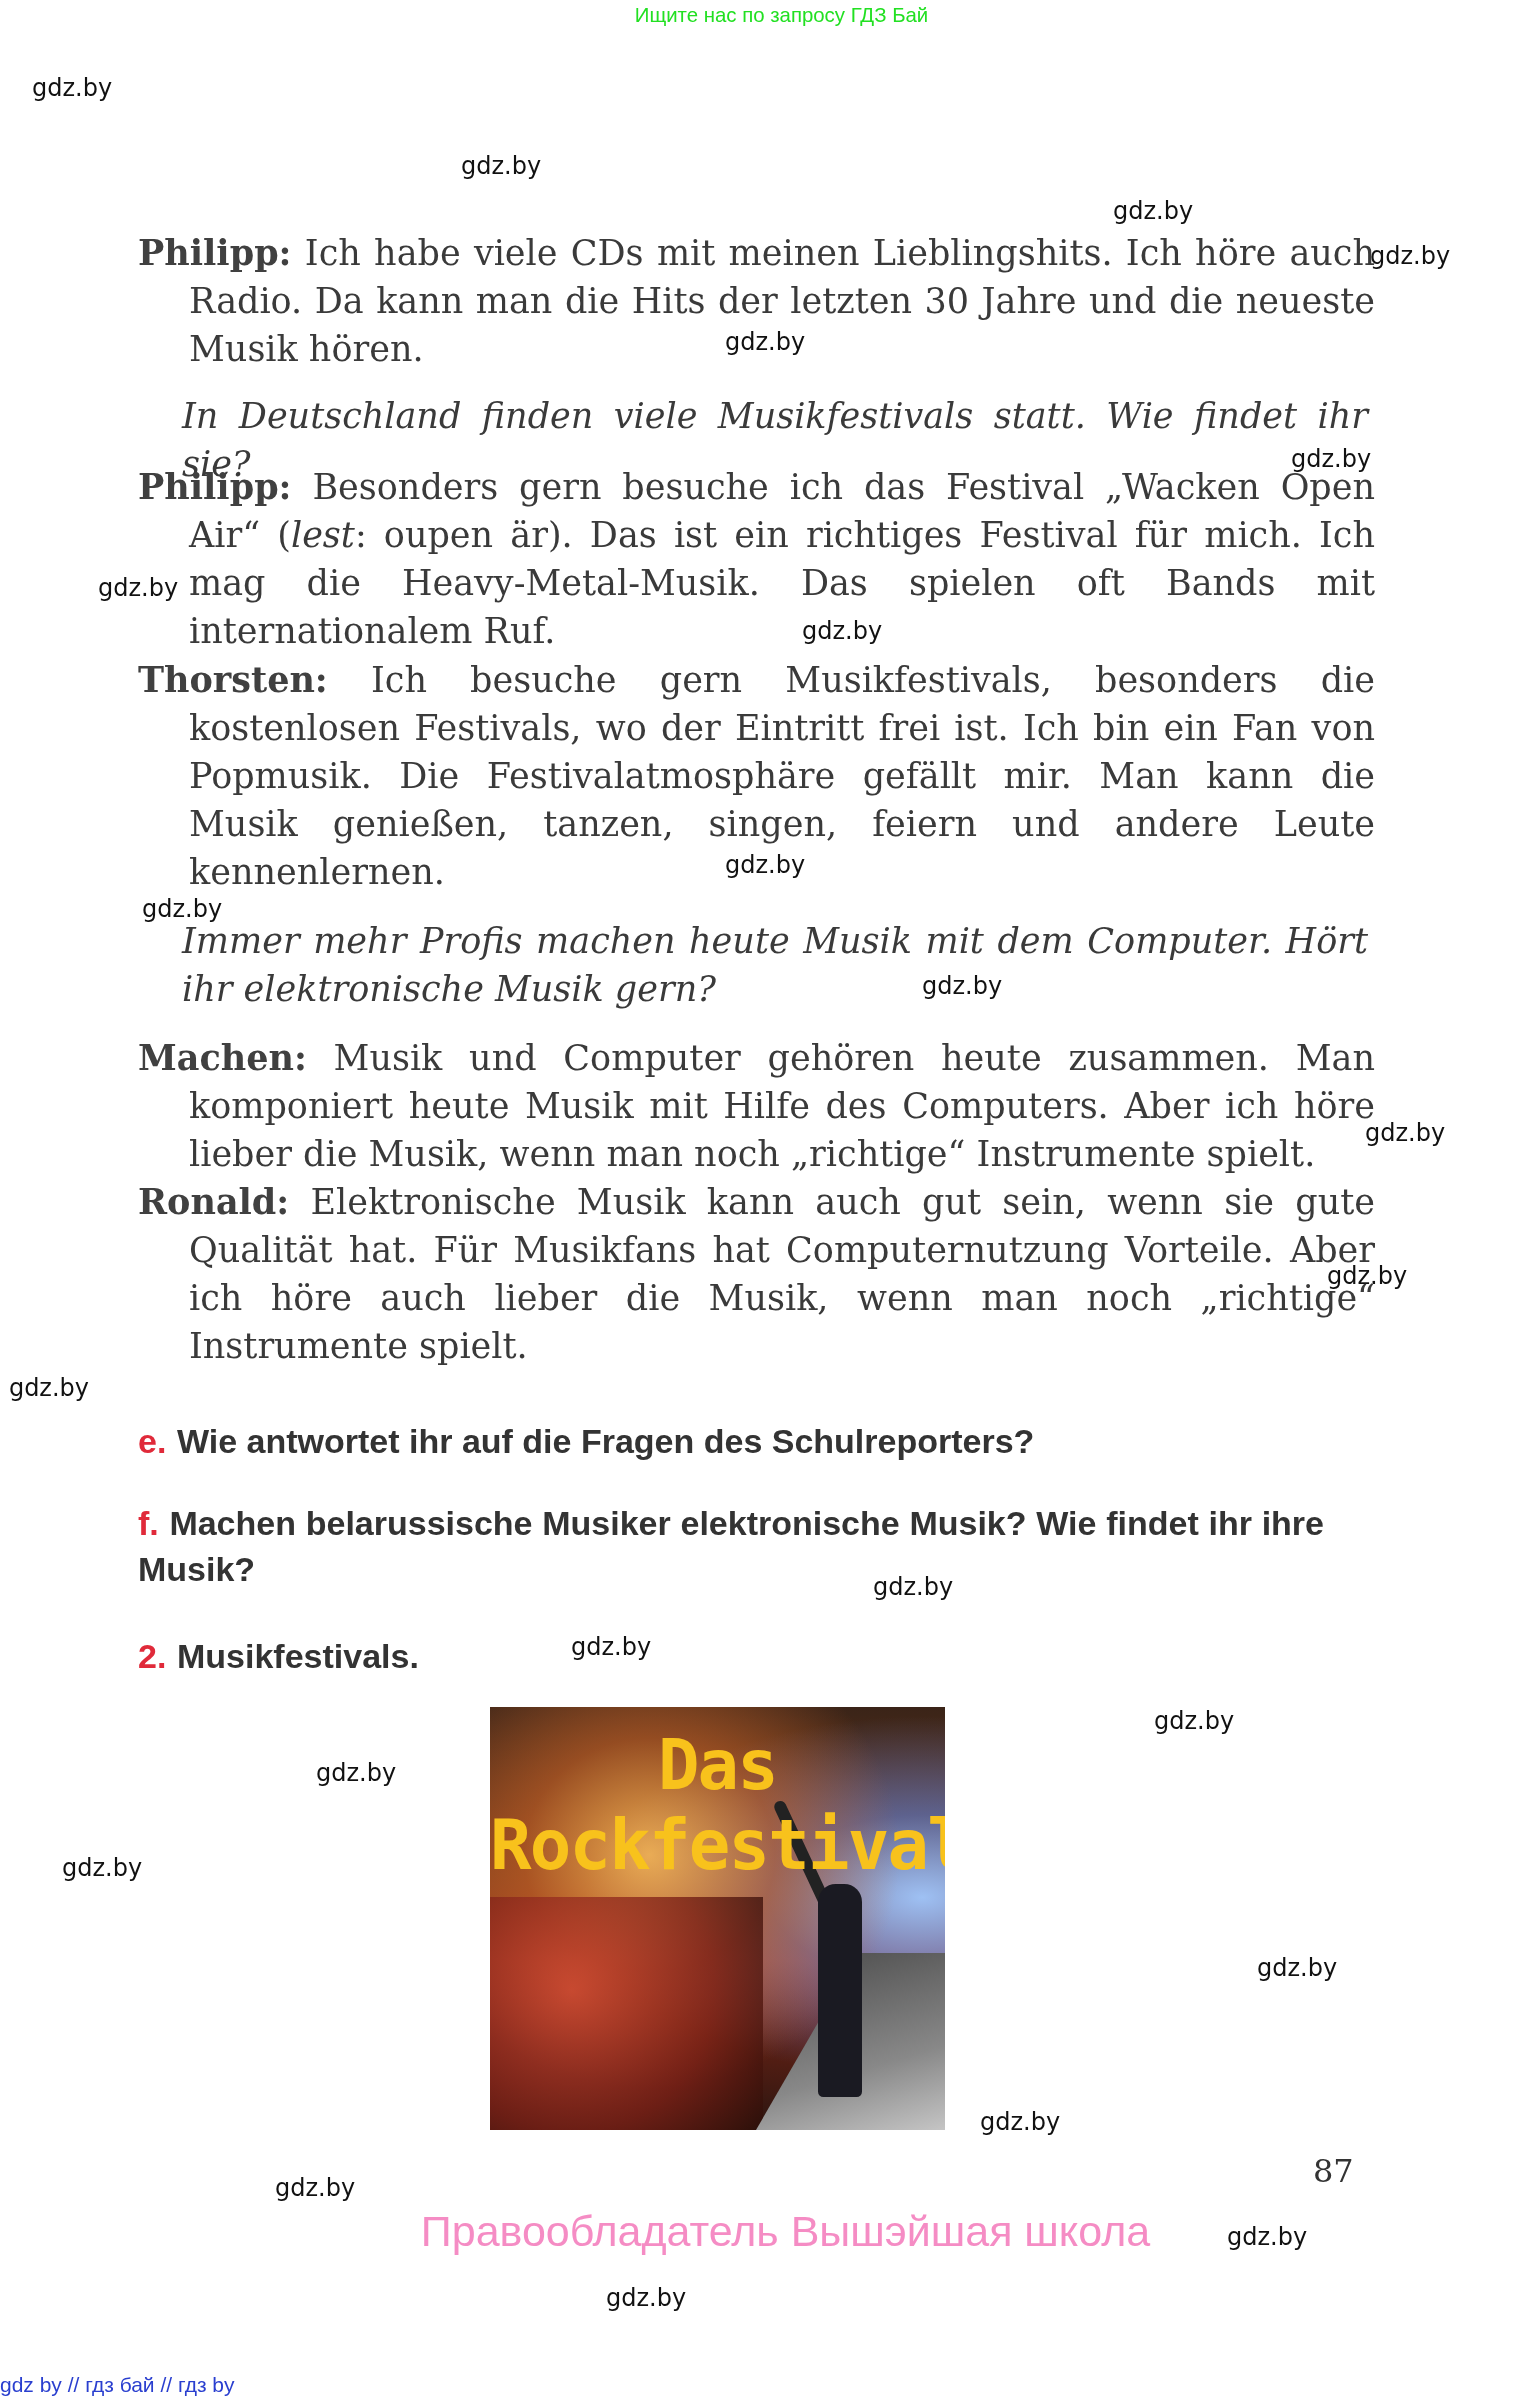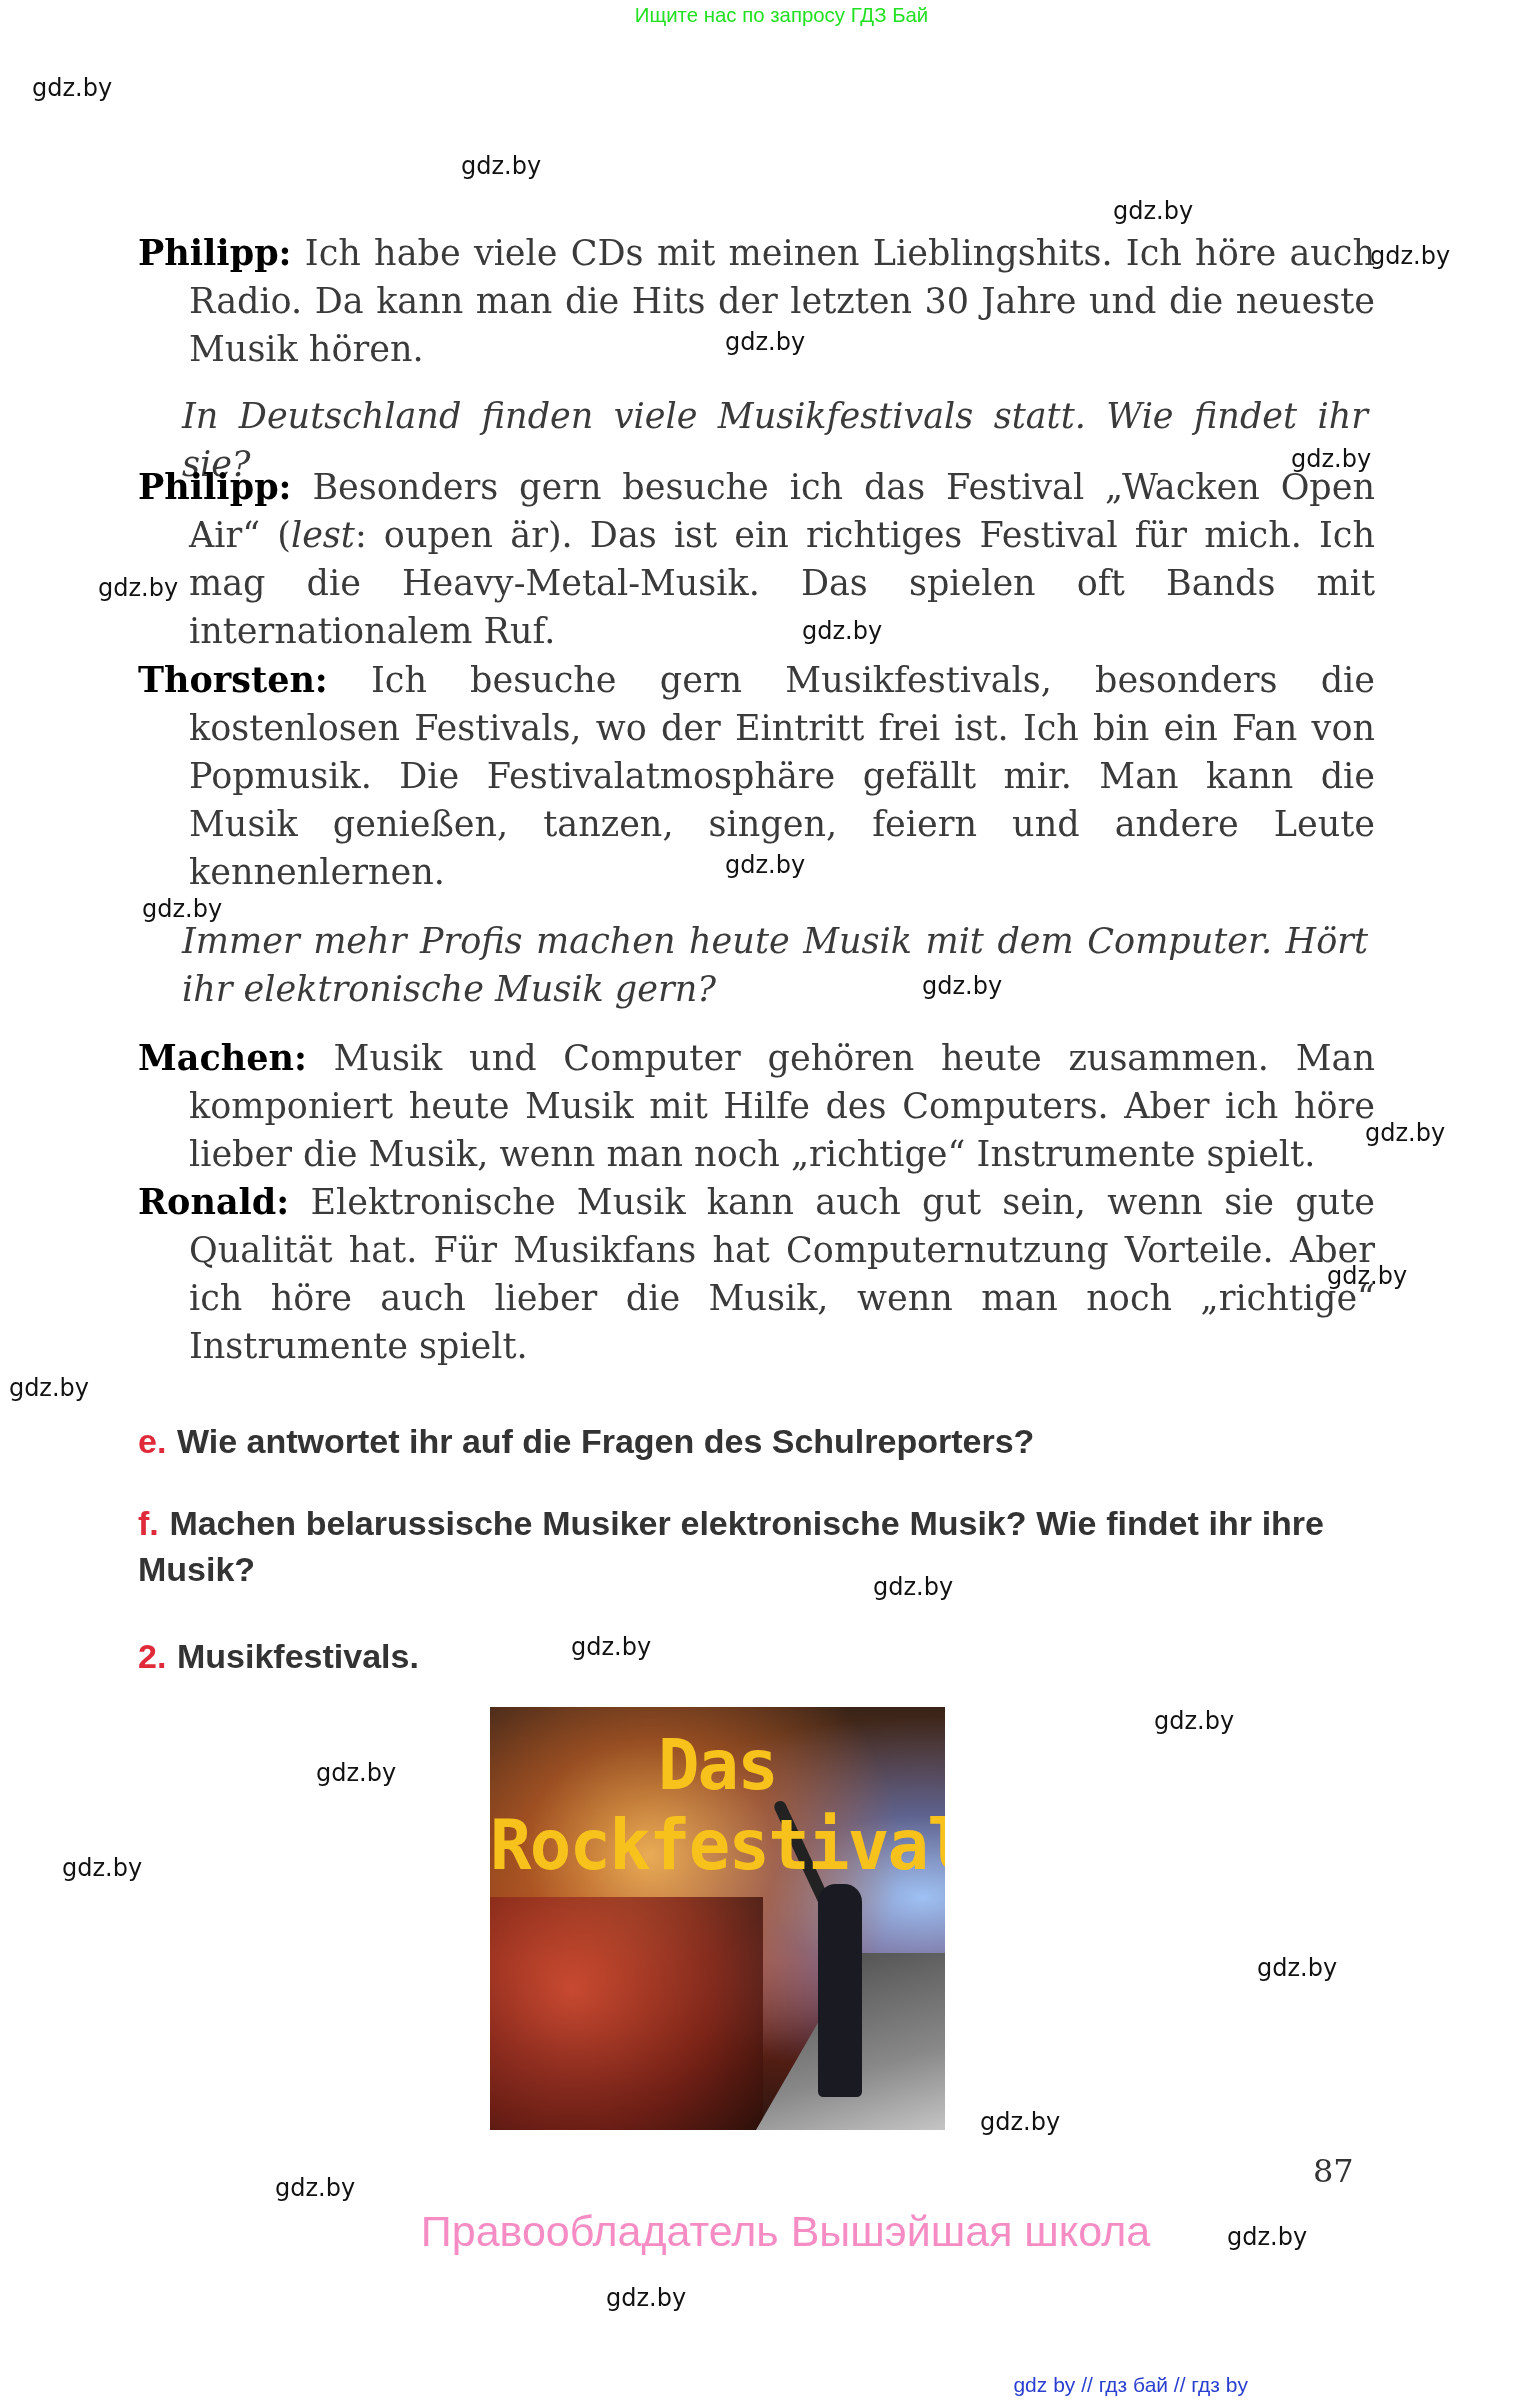--- a/index.html
+++ b/index.html
@@ -3,37 +3,37 @@
 <meta charset="utf-8">
 <style>
   html, body { margin:0; padding:0; background:#fff; }
   body { width:1539px; height:2401px; position:relative; overflow:hidden; }
   .abs { position:absolute; }
   .top-banner { left:12px; width:1539px; top:3.5px; text-align:center; color:#22e022; font-family:"Liberation Sans", sans-serif; font-size:20.4px; }
   .wm { font-family:"DejaVu Sans", sans-serif; font-size:24px; color:#111; white-space:nowrap; }
   .body-text { left:138px; width:1186px; font-family:"DejaVu Serif", serif; font-size:35px; line-height:48px; color:#3a3a3a; }
   .para { position:absolute; left:0; width:1186px; }
   .speech { padding-left:51px; text-indent:-51px; text-align:justify; }
-  .speaker { font-weight:bold; color:#000000; }
+  .speaker { font-weight:bold; color:#404040; }
   .question { font-style:italic; text-align:justify;margin-left:44px; }
   .task { left:138px; width:1186px; font-family:"Liberation Sans", sans-serif; font-weight:bold; font-size:34px; line-height:46px; color:#333; text-align:justify; }
   .task .num { color:#e02a3a; margin-right:10.6px; }
   .photo { left:490px; top:1707px; width:455px; height:423px; overflow:hidden;
     background:
       radial-gradient(ellipse at 35% 35%, rgba(255,190,90,0.85) 0%, rgba(200,100,40,0.6) 30%, rgba(60,30,20,0) 60%),
       radial-gradient(ellipse at 95% 45%, rgba(160,200,255,0.95) 0%, rgba(90,130,220,0.6) 25%, rgba(40,40,80,0) 55%),
       linear-gradient(180deg, #3a2418 0%, #7a3a1a 40%, #a33a22 60%, #5a1f14 80%, #2a1510 100%); }
   .photo-title { position:absolute; left:0; right:0; top:17.7px; text-align:center; font-family:"DejaVu Sans Mono", monospace; font-weight:bold; font-size:69px; color:#f8c21c; letter-spacing:-1.8px; }
   .stage { position:absolute; left:266px; bottom:0; width:301px; height:177px; background:linear-gradient(160deg, #555 0%, #888 50%, #ddd 100%); transform:skewX(-30deg); transform-origin:bottom; }
   .performer { position:absolute; left:328px; top:177px; width:44px; height:213px; background:#1a1a22; border-radius:17.7px 17.7px 5.3px 5.3px; }
   .arm { position:absolute; left:306px; top:89px; width:12.4px; height:115px; background:#222; transform:rotate(-25deg); border-radius:6.2px; }
   .crowd { position:absolute; left:0; bottom:0; width:60%; height:55%; background:radial-gradient(circle at 30% 40%, #d04a34 0%, #7a2016 60%, #2a0e08 100%); opacity:0.8; }
   .page-num { left:1313px; top:2152px; font-family:"DejaVu Serif", serif; font-size:32px; color:#333; }
   .copyright { left:0; width:1539px; top:2207px; text-align:center; font-family:"Liberation Sans", sans-serif; font-size:43px; color:#f58cc4;margin-left:16px; }
-  .footer-links { left:0; width:1218px; top:2373px; text-align:right; font-family:"Liberation Sans", sans-serif; font-size:21px; color:#2a3fcf;padding-left:30px; }
+  .footer-links { left:0; width:1218px; top:2373px; text-align:left; font-family:"Liberation Sans", sans-serif; font-size:21px; color:#2a3fcf; }
 </style>
 </head>
 <body>
 
 <div class="abs top-banner">Ищите нас по запросу ГДЗ Бай</div>
 
 <div class="abs wm" style="left:32px;top:74px">gdz.by</div>
 <div class="abs wm" style="left:461px;top:152px">gdz.by</div>
 <div class="abs wm" style="left:1113px;top:197px">gdz.by</div>
 <div class="abs wm" style="left:1370px;top:242px">gdz.by</div>

